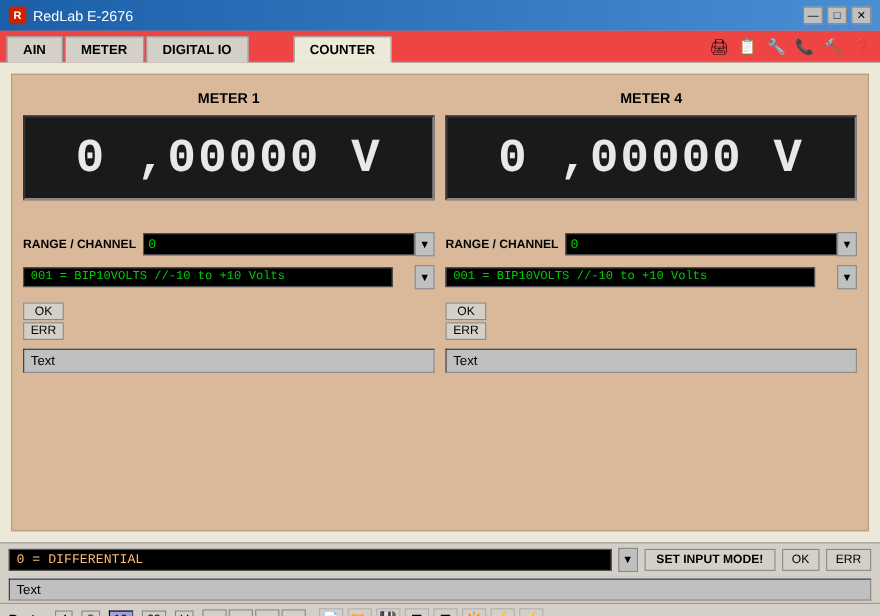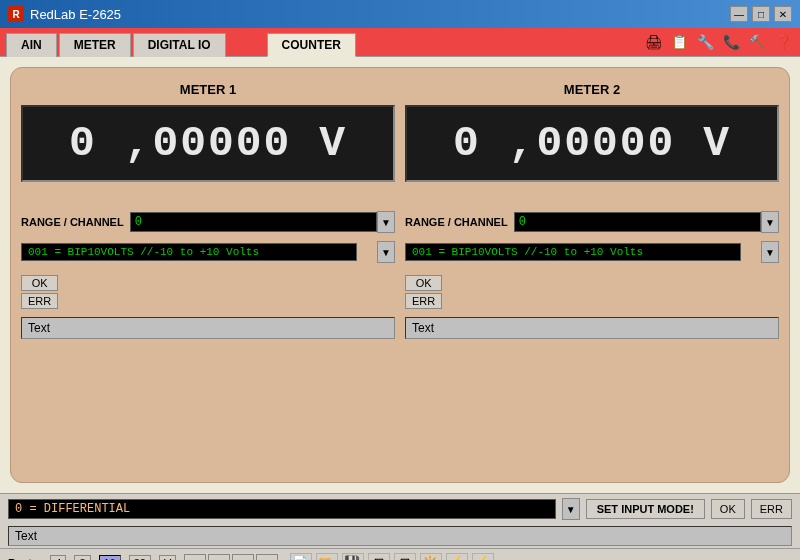--- a/index.html
+++ b/index.html
@@ -117,21 +117,21 @@
       height: calc(560px - 28px - 34px - 34px - 28px);
     }
 
     
     .meters-area {
       display: flex;
       gap: 10px;
       padding: 10px;
       background: #d9b99a;
       border: 1px solid #b8987a;
-      border-radius: 12px;
+      border-radius: 0;
       height: 100%;
     }
 
     .meter-panel {
       flex: 1;
       display: flex;
       flex-direction: column;
       align-items: center;
       gap: 8px;
     }
@@ -338,21 +338,21 @@
       background: #d4d0c8;
       border: 1px solid #b0b0b0;
     }
   </style>
 </head>
 <body>
 
 <div class="title-bar">
   <div class="title-bar-left">
     <div class="title-icon">R</div>
-    <span class="title-text">RedLab E-2625</span>
+    <span class="title-text">RedLab E-2676</span>
   </div>
   <div class="title-controls">
     <div class="title-btn">—</div>
     <div class="title-btn">□</div>
     <div class="title-btn">✕</div>
   </div>
 </div>
 
 <div class="tab-bar">
   <div class="tabs">
@@ -393,21 +393,21 @@
 
       <div style="display:flex; flex-direction:column; gap:2px; align-self:flex-start; margin-top:4px;">
         <button class="status-btn ok">OK</button>
         <button class="status-btn err">ERR</button>
       </div>
 
       <div class="text-field">Text</div>
     </div>
 
     <div class="meter-panel">
-      <div class="meter-title">METER 2</div>
+      <div class="meter-title">METER 4</div>
       <div class="meter-display">0 ,00000 V</div>
 
       <div class="range-row">
         <span class="range-label">RANGE / CHANNEL</span>
         <div class="range-dropdown">
           <div class="dropdown-black">0</div>
           <div class="dropdown-arrow">▼</div>
         </div>
       </div>
 

